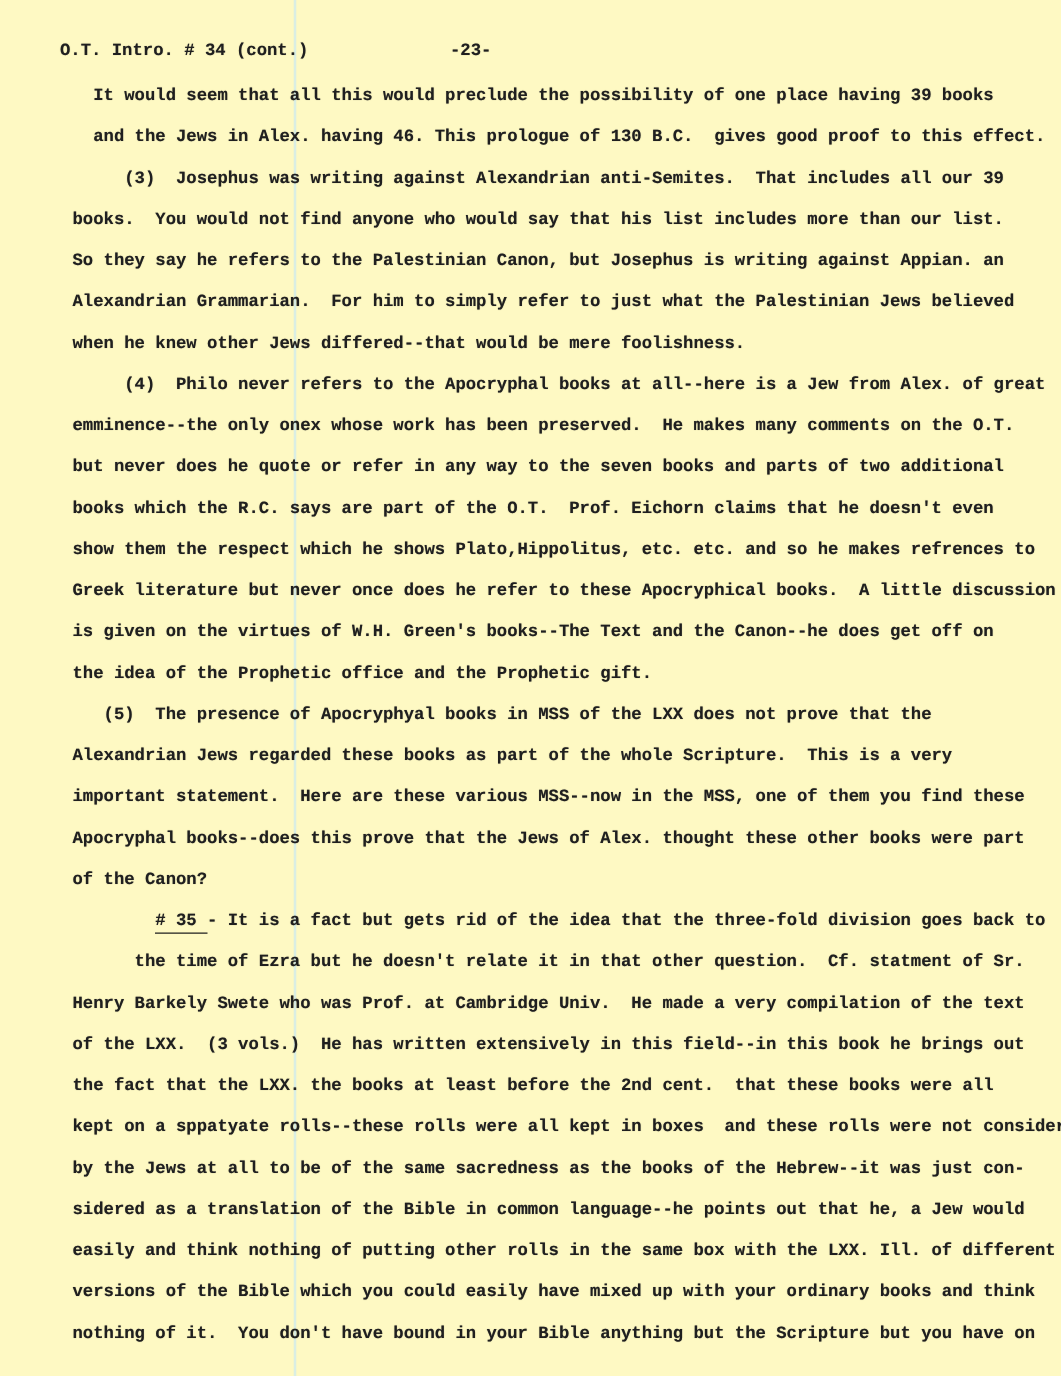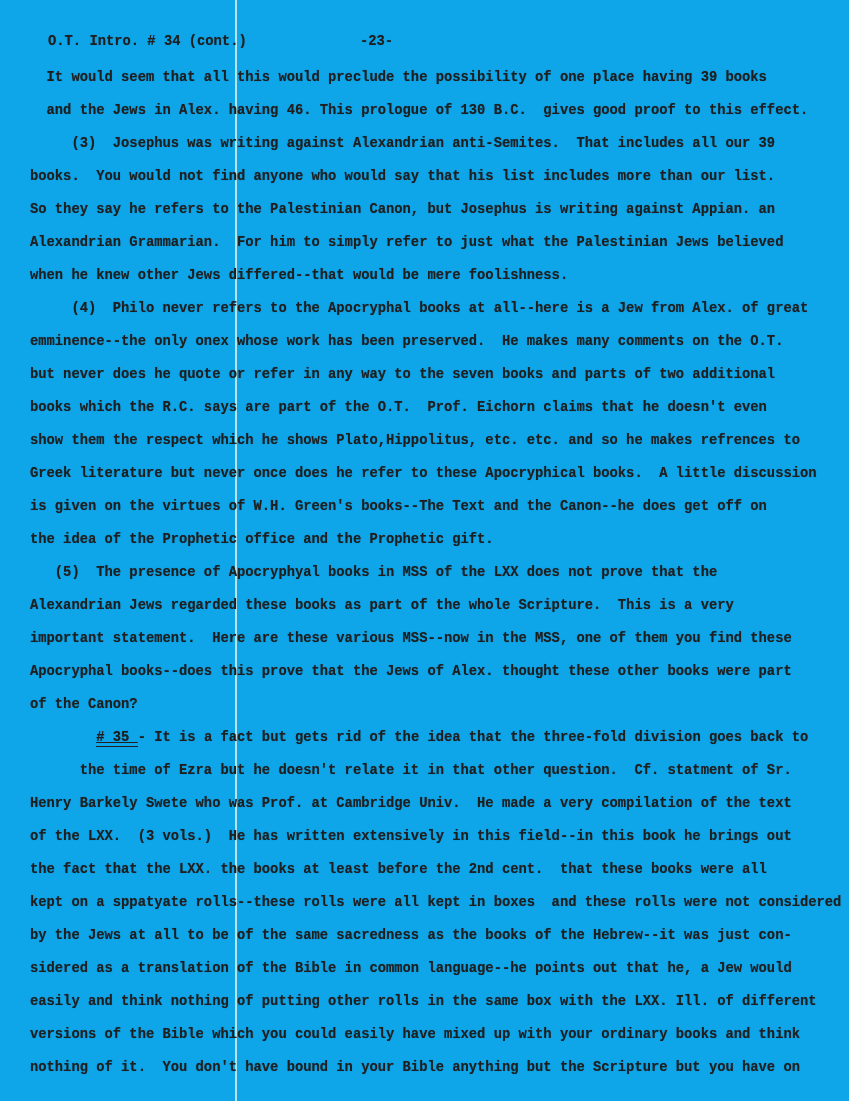--- a/index.html
+++ b/index.html
@@ -1,42 +1,42 @@
 <!DOCTYPE html>
 <html><head>
 <meta charset="utf-8">
 <style>
   html,body { margin:0; padding:0; }
   body { background:#d9d9d6; }
   .page {
     position:relative;
     width:849px; height:1101px;
     margin:0 auto;
-    background:#0ea5e9;
+    background:#fef9c3;
     overflow:hidden;
     font-family:"Liberation Mono","DejaVu Sans Mono",monospace;
     color:#1f1f1f;
     font-weight:bold;
     text-shadow:0 0 0.7px rgba(30,30,30,0.55);
   }
   .crease {
     position:absolute; left:235px; top:0;
     width:2px; height:100%;
     background:#d4ece9; opacity:.85;
   }
   .header-row { position:absolute; top:34px; left:0; width:100%; height:20px; font-size:13.8px; }
   .course-label { position:absolute; left:48px; white-space:pre; }
   .page-number { position:absolute; left:360px; white-space:pre; }
   .body-lines {
     position:absolute; left:30px; top:61px; right:2px;
     font-size:13.8px; line-height:33px;
     white-space:pre;
   }
-  .line { height:33px; }
-  .u { border-bottom:1.6px solid #1f1f1f; padding-bottom:1px;text-decoration:underline; }
+  .line { height:33px;margin-left:28px; }
+  .u { border-bottom:1.6px solid #1f1f1f; padding-bottom:1px; }
 </style>
 </head>
 <body>
 
 <div class="page">
   <div class="crease"></div>
   <div class="header-row">
     <span class="course-label">O.T. Intro. # 34 (cont.)</span>
     <span class="page-number">-23-</span>
   </div>

